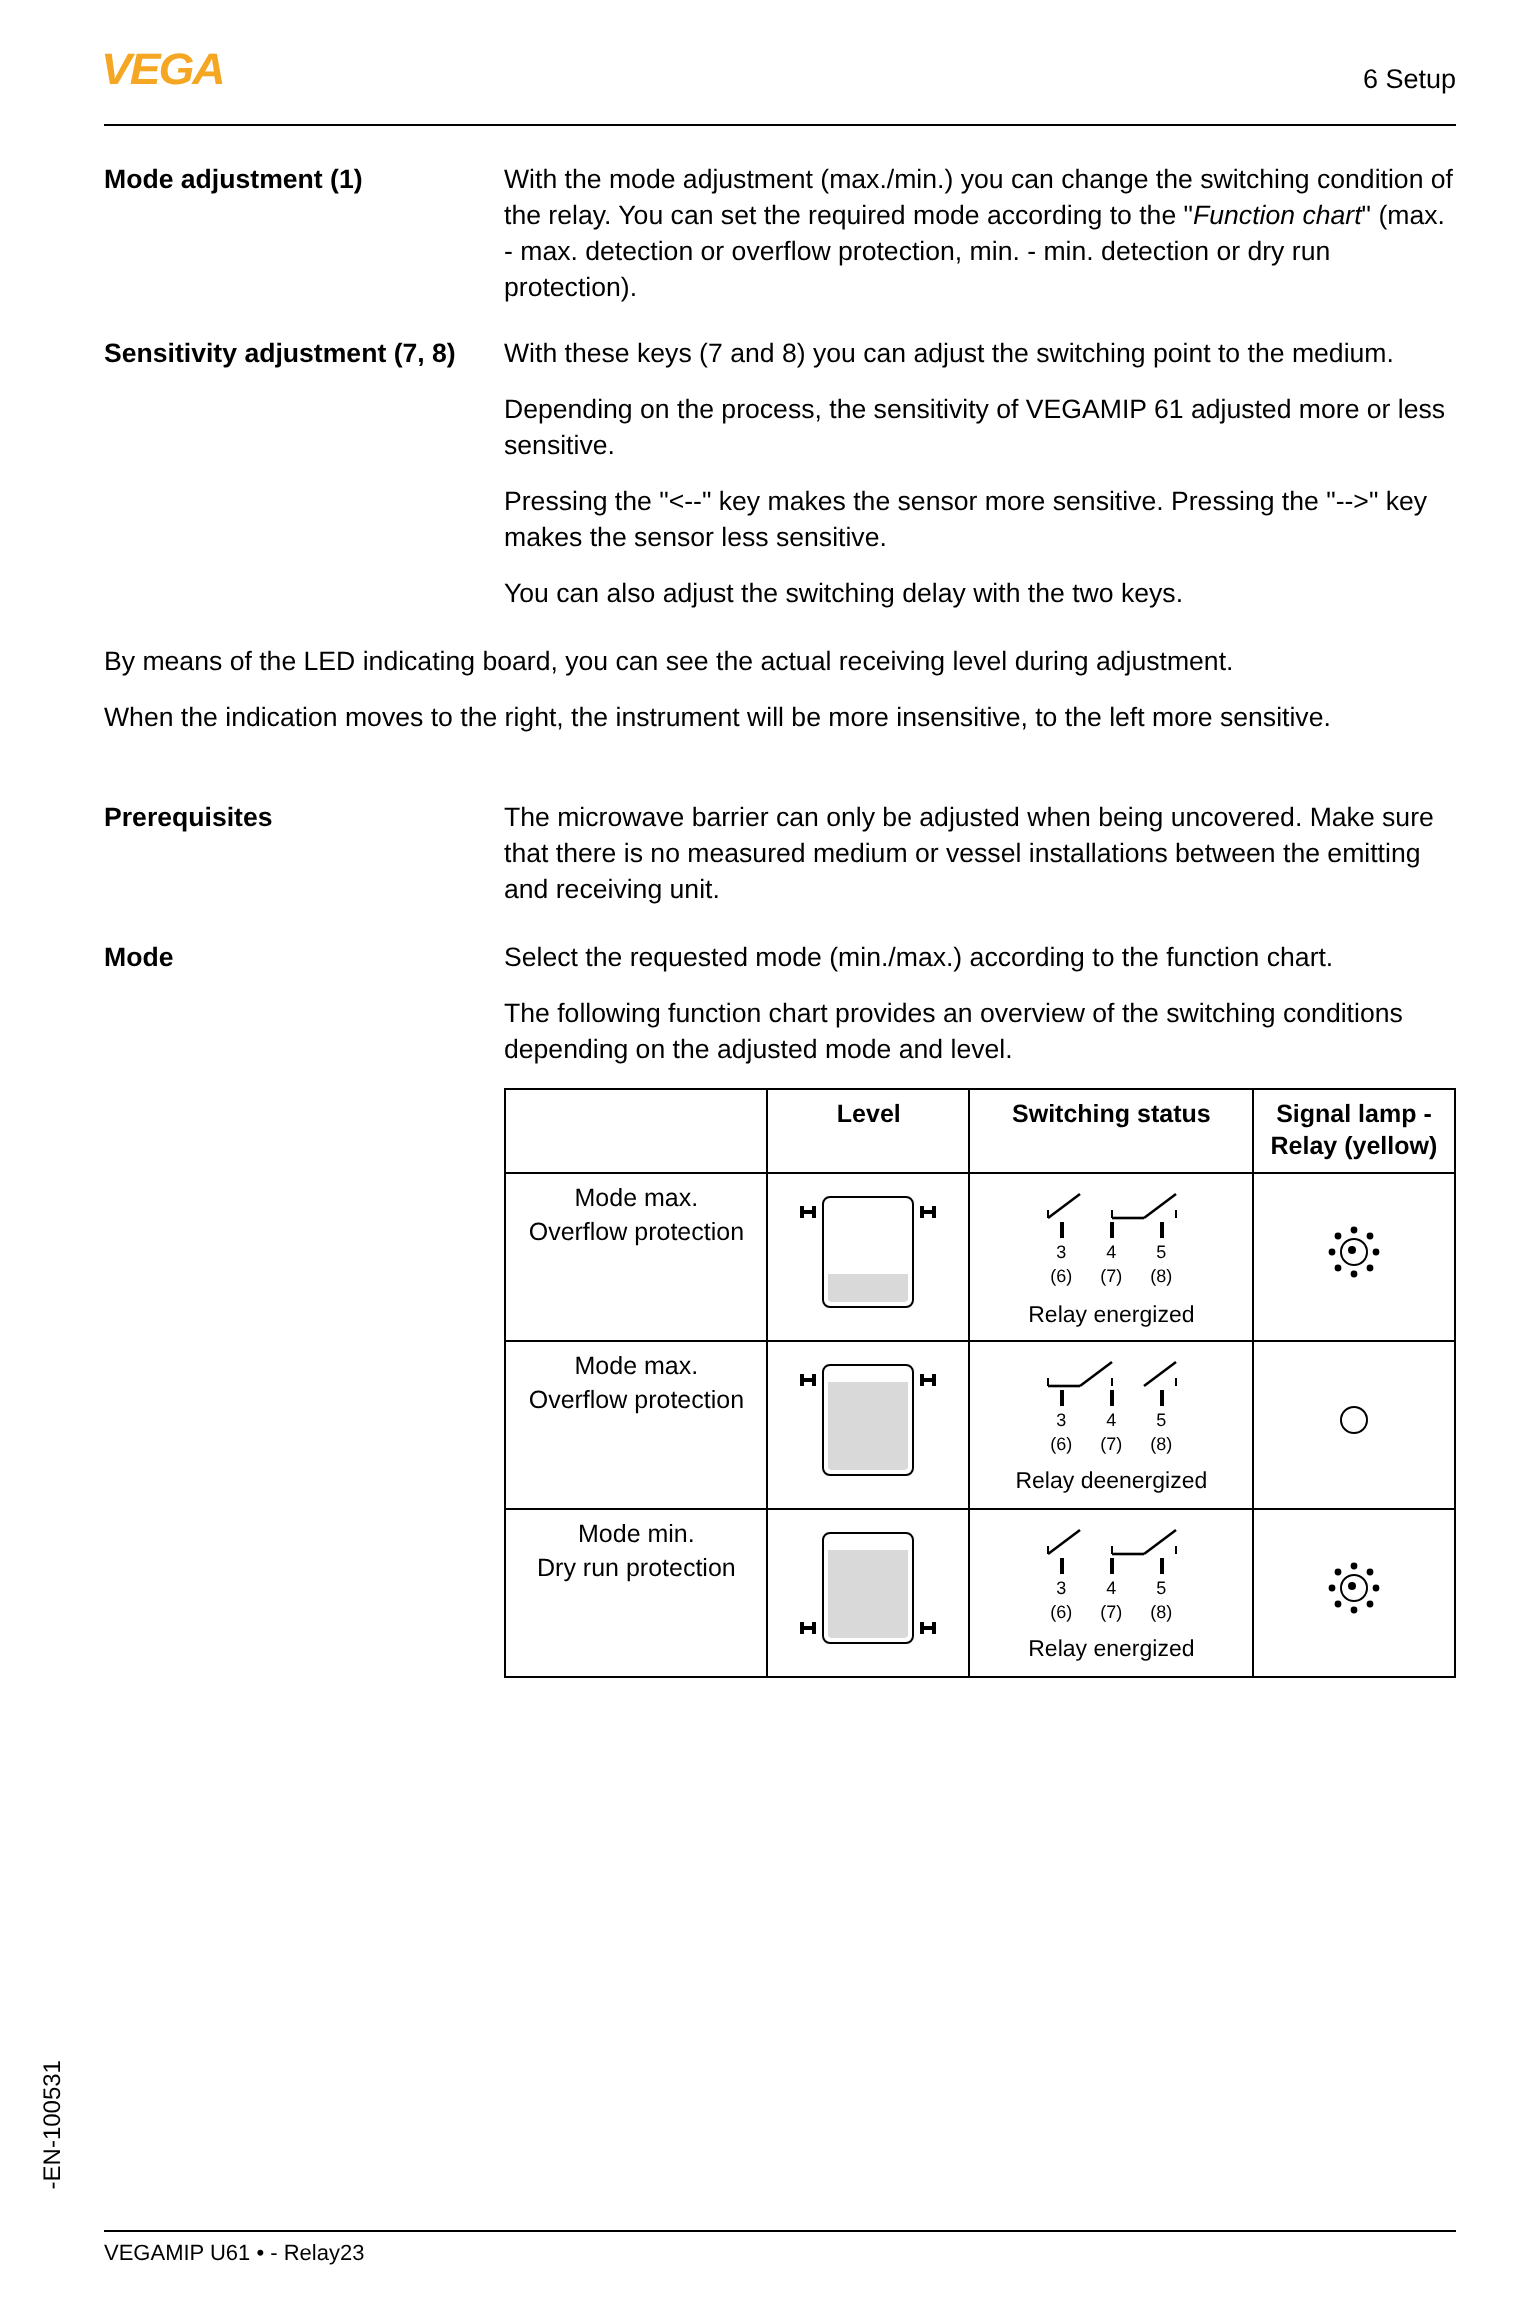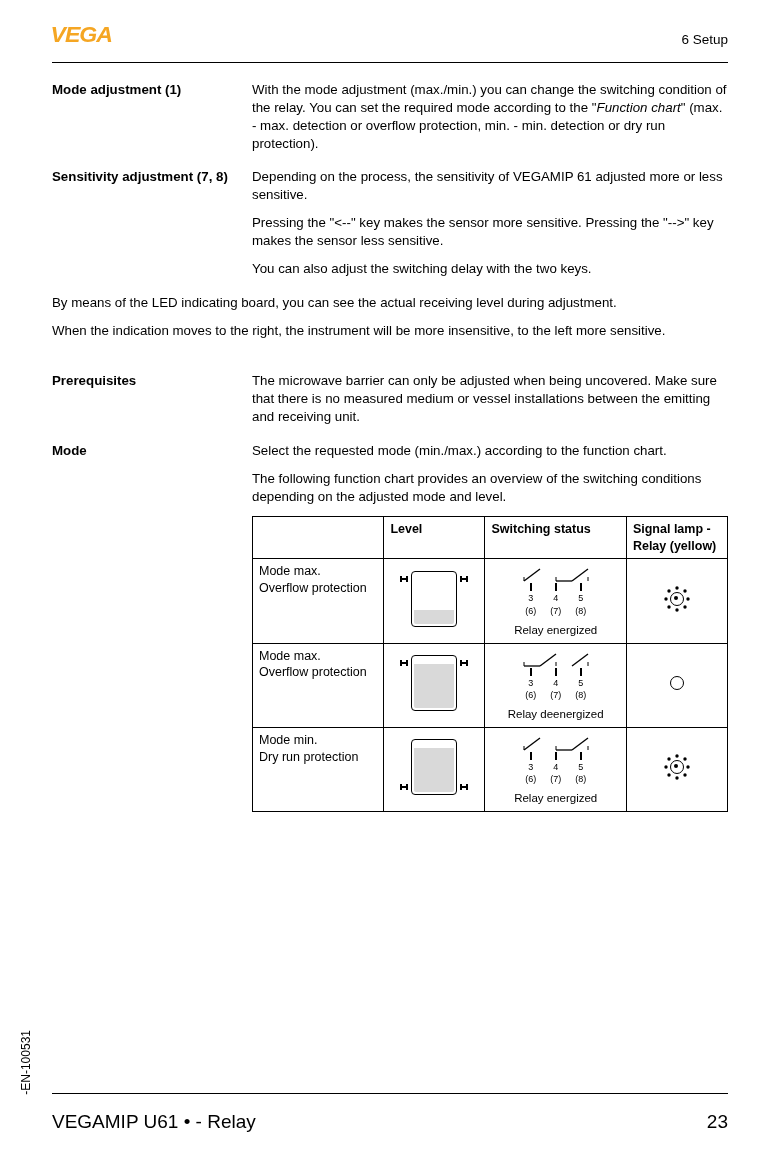--- a/index.html
+++ b/index.html
@@ -58,21 +58,21 @@
     margin-top: 6px;
     margin-bottom: 14px;
   }
   table.fchart-tbl {
     border-collapse: collapse;
     width: 100%;
     font-size: 12.5px;
   }
   table.fchart-tbl th, table.fchart-tbl td {
     border: 1px solid #000;
-    text-align: left;
+    text-align: center;
     vertical-align: top;
     padding: 4px 6px;
   }
   table.fchart-tbl th {
     font-weight: bold;
   }
   table.fchart-tbl td.col1 { width: 130px; }
   table.fchart-tbl td.col2 { width: 100px; text-align:center; vertical-align:middle; }
   table.fchart-tbl td.col3 { width: 140px; text-align:center; }
   table.fchart-tbl td.col4 { width: 100px; text-align:center; vertical-align:middle; }
@@ -112,43 +112,44 @@
   .lamp-off { display:inline-block; width:14px; height:14px; border:1.5px solid #000; border-radius:50%;}
 
   .side-code {
     position:absolute; left:18px; bottom:60px;
     writing-mode: vertical-rl; transform: rotate(180deg);
     font-size:12px;
   }
   .footer {
     position:absolute; left:52px; right:38px; bottom:20px;
     border-top:1.5px solid #000;
-    display:flex; justify-content:space-between;
-    padding-top:15px;
-    font-size:19px;
+    display:flex; justify-content:flex-start;
+    padding-top:4px;
+    font-size:11px;
   }
 </style>
 </head>
 <body>
 
 <div class="header-row">
   <div class="logo">VEGA</div>
   <div class="header-right">6   Setup</div>
 </div>
 
 <div id="sections-host">
     <div class="section">
       <div class="left-col">Mode adjustment (1)</div>
       <div class="right-col">
         <p class="para">With the mode adjustment (max./min.) you can change the switching condition of the relay. You can set the required mode according to the "<em class="fchart">Function chart</em>" (max. - max. detection or overflow protection, min. - min. detection or dry run protection).</p>
       </div>
     </div>
     <div class="section">
       <div class="left-col">Sensitivity adjustment (7, 8)</div>
       <div class="right-col">
+        <p class="para">With these keys (7 and 8) you can adjust the switching point to the medium.</p>
         <p class="para">Depending on the process, the sensitivity of VEGAMIP 61 adjusted more or less sensitive.</p>
         <p class="para">Pressing the "&lt;--" key makes the sensor more sensitive.  Pressing the "--&gt;" key makes the sensor less sensitive.</p>
         <p class="para">You can also adjust the switching delay with the two keys.</p>
       </div>
     </div>
     <div class="section">
       <div class="right-col">
         <p class="para">By means of the LED indicating board, you can see the actual receiving level during adjustment.</p>
         <p class="para">When the indication moves to the right, the instrument will be more insensitive, to the left more sensitive.</p>
       </div>

